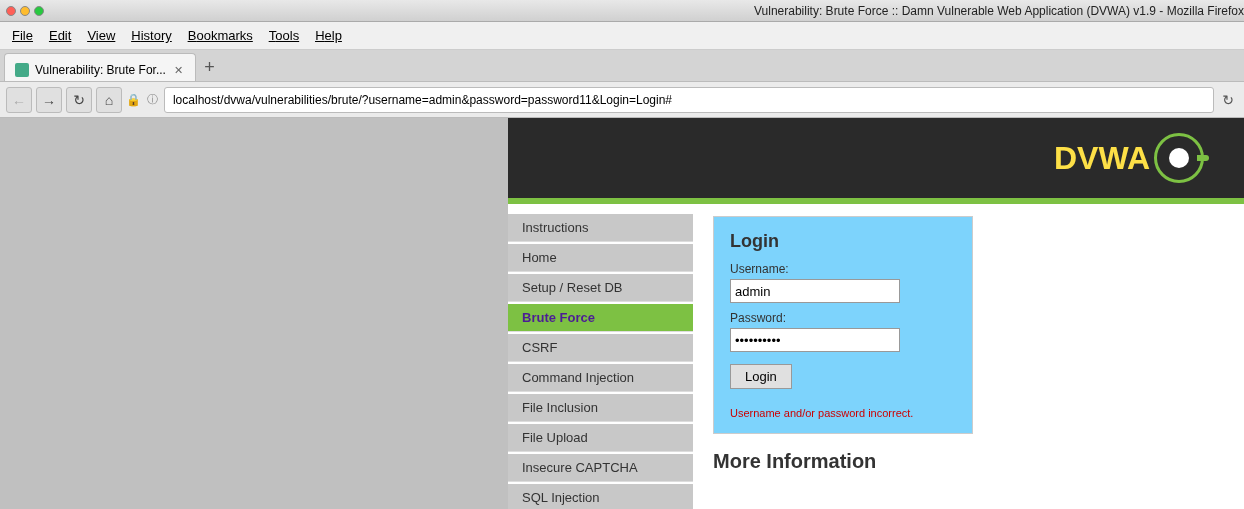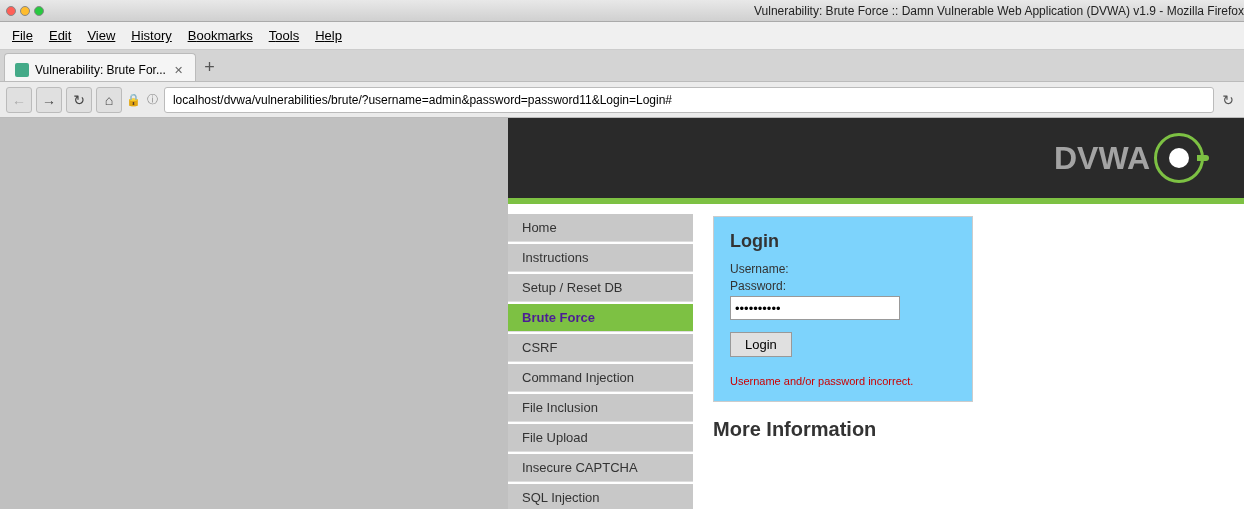--- a/index.html
+++ b/index.html
@@ -171,21 +171,21 @@
       padding-right: 40px;
     }
     .dvwa-logo {
       font-size: 32px;
       font-weight: bold;
       color: white;
       font-family: Arial, sans-serif;
       display: flex;
       align-items: center;
     }
-    .dvwa-logo-text { color: #a3a3a3; }
+    .dvwa-logo-text { color: #fde047; }
     .dvwa-logo-circle {
       width: 50px; height: 50px;
       border-radius: 50%;
       border: 3px solid #7dc143;
       display: flex; align-items: center; justify-content: center;
       margin-left: 4px;
       position: relative;
     }
     .dvwa-logo-inner {
       width: 20px; height: 20px;
@@ -355,38 +355,39 @@
           <div class="dvwa-logo-tail"></div>
         </div>
       </div>
     </div>
 
     <div class="green-bar"></div>
 
     <div class="main-area">
 
       <div class="sidebar-nav">
+        <div class="nav-item">Instructions</div>
         <div class="nav-item">Home</div>
-        <div class="nav-item">Instructions</div>
         <div class="nav-item">Setup / Reset DB</div>
         <div class="nav-item active">Brute Force</div>
         <div class="nav-item">CSRF</div>
         <div class="nav-item">Command Injection</div>
         <div class="nav-item">File Inclusion</div>
         <div class="nav-item">File Upload</div>
         <div class="nav-item">Insecure CAPTCHA</div>
         <div class="nav-item">SQL Injection</div>
       </div>
 
       <div class="content-area">
 
         <div class="login-box">
           <h3>Login</h3>
 
           <label class="form-label">Username:</label>
+          <input class="form-input" type="text" value="admin" style="">
 
           <label class="form-label">Password:</label>
           <input class="form-input" type="password" value="password11" style="">
 
           <button class="login-btn">Login</button>
 
           <div class="error-msg">Username and/or password incorrect.</div>
         </div>
 
         <div class="more-info">More Information</div>

